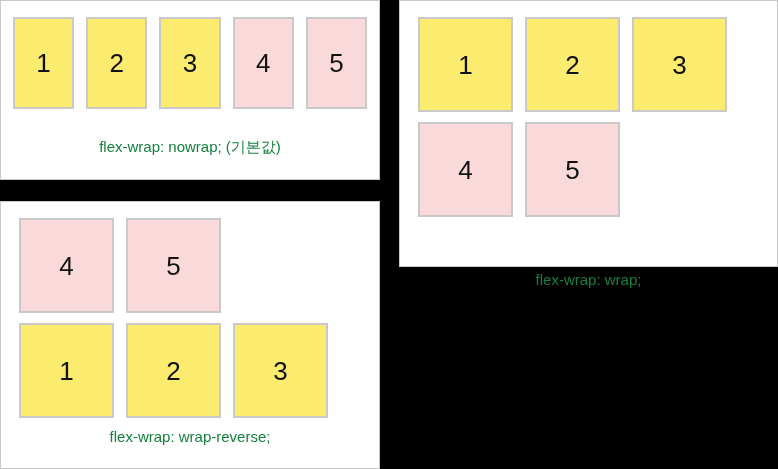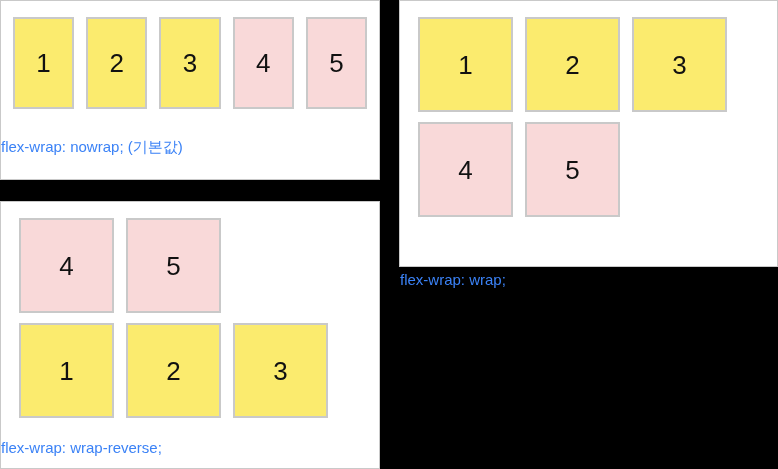--- a/index.html
+++ b/index.html
@@ -81,30 +81,31 @@
   
   #demo-wrap .fbox,
   #demo-wrap-reverse .fbox {
     width: 95px;
     height: 95px;
     flex: 0 0 95px;
     margin: 0 12px 10px 0;
   }
 
   .caption {
+    text-align: center;
     font-size: 15px;
-    color: #3b82f6;
+    color: #15803d;
     font-family: "Liberation Sans", "DejaVu Sans", sans-serif;
     width: 100%;
     margin-top: auto;
     padding-bottom: 16px;
   }
   #panel-nowrap .caption { padding-bottom: 22px; }
   #panel-wrap .caption { padding-bottom: 26px; margin-top: 44px; }
-  #panel-wrap-reverse .caption { padding-bottom: 12px; }
+  #panel-wrap-reverse .caption { padding-bottom: 24px; }
 </style>
 </head>
 <body>
 
 <section class="panel" id="panel-nowrap">
   <div class="demo-area" id="demo-nowrap">
     <div class="fbox yellow">1</div>
     <div class="fbox yellow">2</div>
     <div class="fbox yellow">3</div>
     <div class="fbox pink">4</div>

